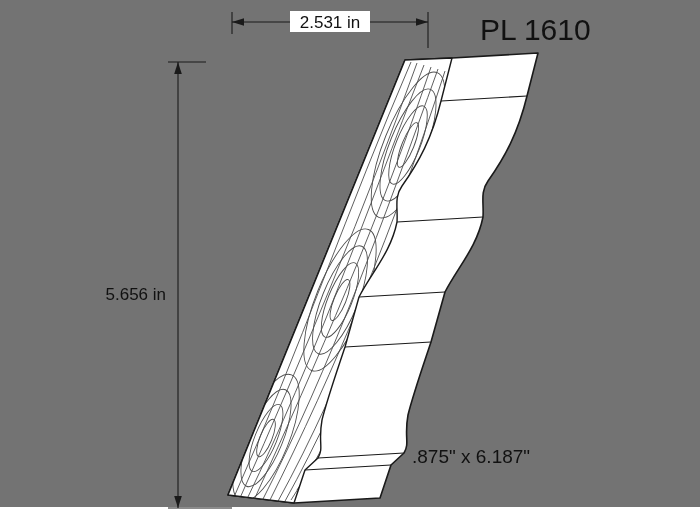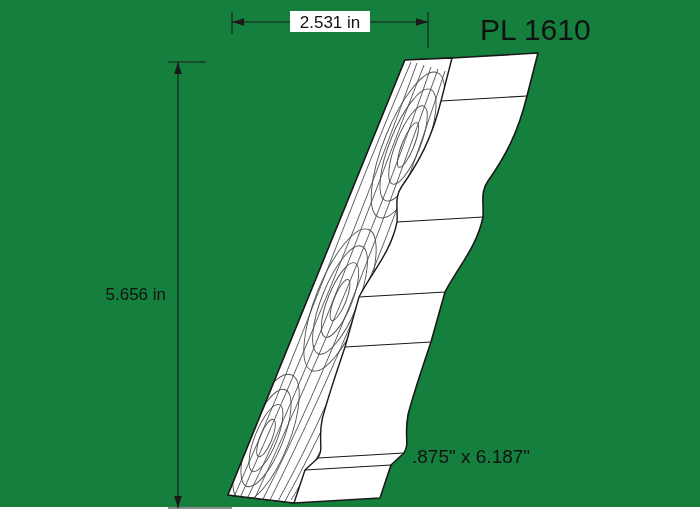--- a/index.html
+++ b/index.html
@@ -7,21 +7,21 @@
     padding: 0;
     width: 700px;
     height: 525px;
     background: #ffffff;
     overflow: hidden;
   }
   .canvas {
     position: relative;
     width: 700px;
     height: 507px;
-    background: #15803d;
+    background: #737373;
   }
   svg text {
     font-family: "Liberation Sans", "DejaVu Sans", sans-serif;
     fill: #111111;
   }
   .dim-label { font-size: 17px; }
   .part-label { font-size: 30px; }
   .size-label { font-size: 19px; }
 </style>
 </head>

